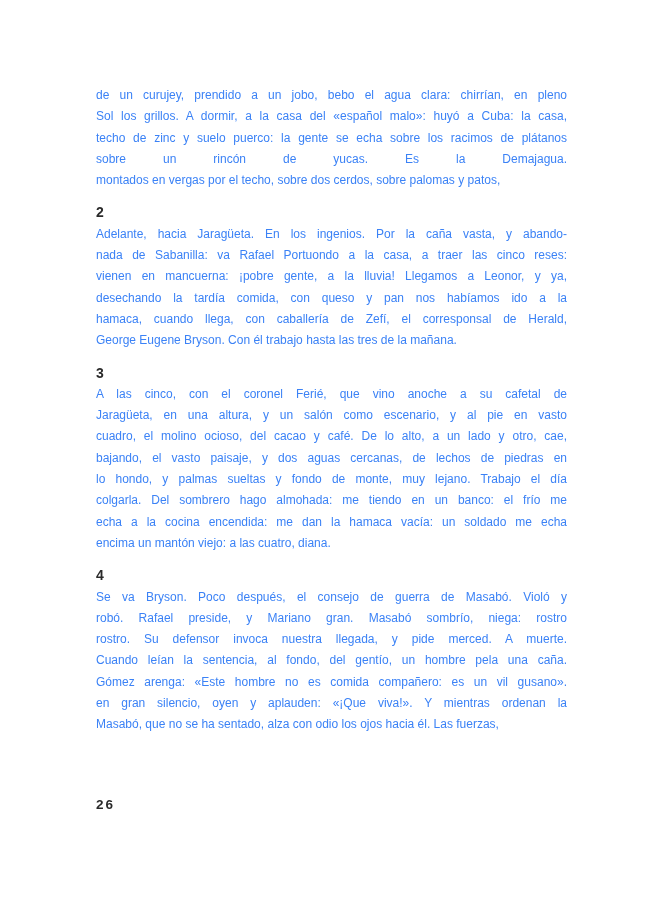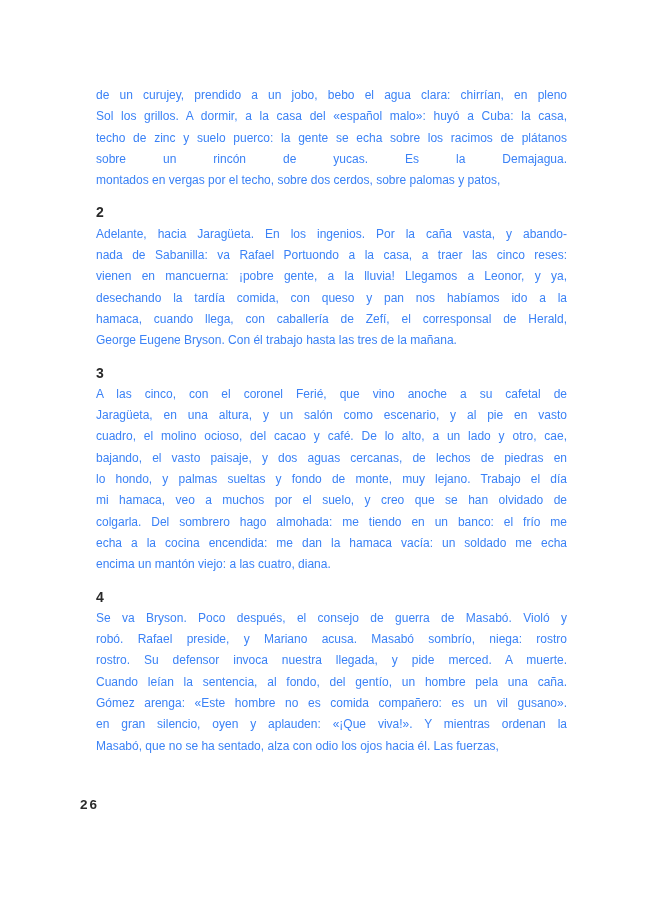--- a/index.html
+++ b/index.html
@@ -42,21 +42,21 @@
     text-align-last: justify;
     -moz-text-align-last: justify;
     white-space: normal;
   }
   .para .line:last-child {
     text-align-last: left;
     -moz-text-align-last: left;
   }
   .page-number {
     position: absolute;
-    left: 80px;
+    left: 96px;
     top: 796px;
     font-size: 13.5px;
     font-weight: bold;
     color: #2a2a2a;
     letter-spacing: 2px;
     line-height: 18px;
   }
 </style>
 </head>
 <body>
@@ -84,31 +84,30 @@
         </div>
       </section>
       <section class="text-section">
         <div class="section-heading">3</div>
         <div class="para">
           <div class="line">A las cinco, con el coronel Ferié, que vino anoche a su cafetal de</div>
           <div class="line">Jaragüeta, en una altura, y un salón como escenario, y al pie en vasto</div>
           <div class="line">cuadro, el molino ocioso, del cacao y café. De lo alto, a un lado y otro, cae,</div>
           <div class="line">bajando, el vasto paisaje, y dos aguas cercanas, de lechos de piedras en</div>
           <div class="line">lo hondo, y palmas sueltas y fondo de monte, muy lejano. Trabajo el día</div>
-          <div class="line">mi hamaca, veo a muchos por el suelo, y creo que se han olvidado de</div>
           <div class="line">colgarla. Del sombrero hago almohada: me tiendo en un banco: el frío me</div>
           <div class="line">echa a la cocina encendida: me dan la hamaca vacía: un soldado me echa</div>
           <div class="line">encima un mantón viejo: a las cuatro, diana.</div>
         </div>
       </section>
       <section class="text-section">
         <div class="section-heading">4</div>
         <div class="para">
           <div class="line">Se va Bryson. Poco después, el consejo de guerra de Masabó. Violó y</div>
-          <div class="line">robó. Rafael preside, y Mariano acusa. Masabó sombrío, niega: rostro</div>
+          <div class="line">robó. Rafael preside, y Mariano gran. Masabó sombrío, niega: rostro</div>
           <div class="line">rostro. Su defensor invoca nuestra llegada, y pide merced. A muerte.</div>
           <div class="line">Cuando leían la sentencia, al fondo, del gentío, un hombre pela una caña.</div>
           <div class="line">Gómez arenga: «Este hombre no es comida compañero: es un vil gusano».</div>
           <div class="line">en gran silencio, oyen y aplauden: «¡Que viva!». Y mientras ordenan la</div>
           <div class="line">Masabó, que no se ha sentado, alza con odio los ojos hacia él. Las fuerzas,</div>
         </div>
       </section>
     </div>
   <div class="page-number">26</div>
 </div>

